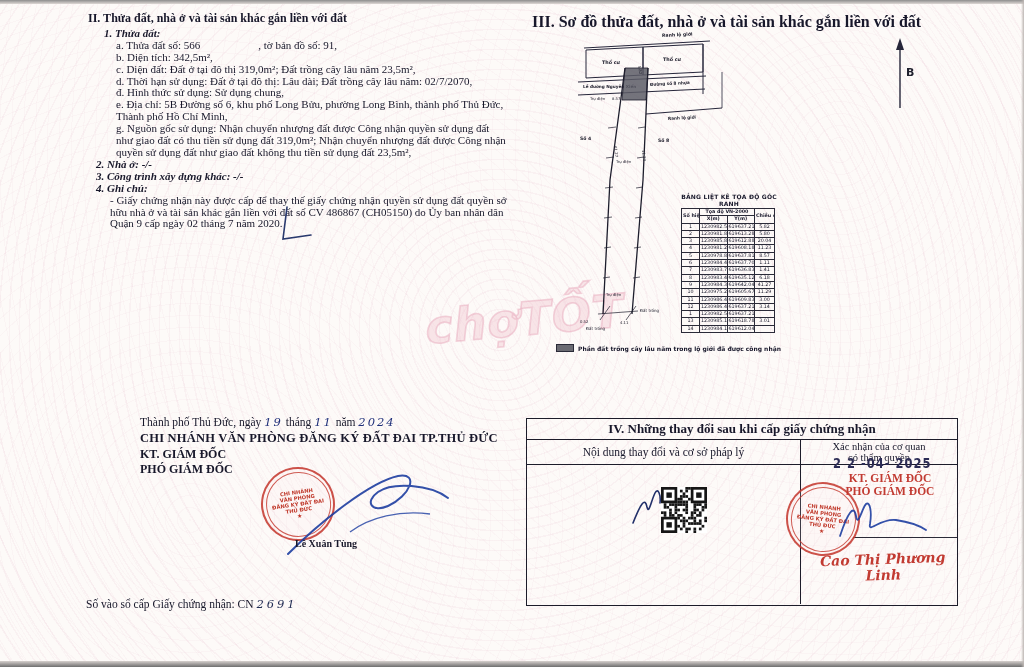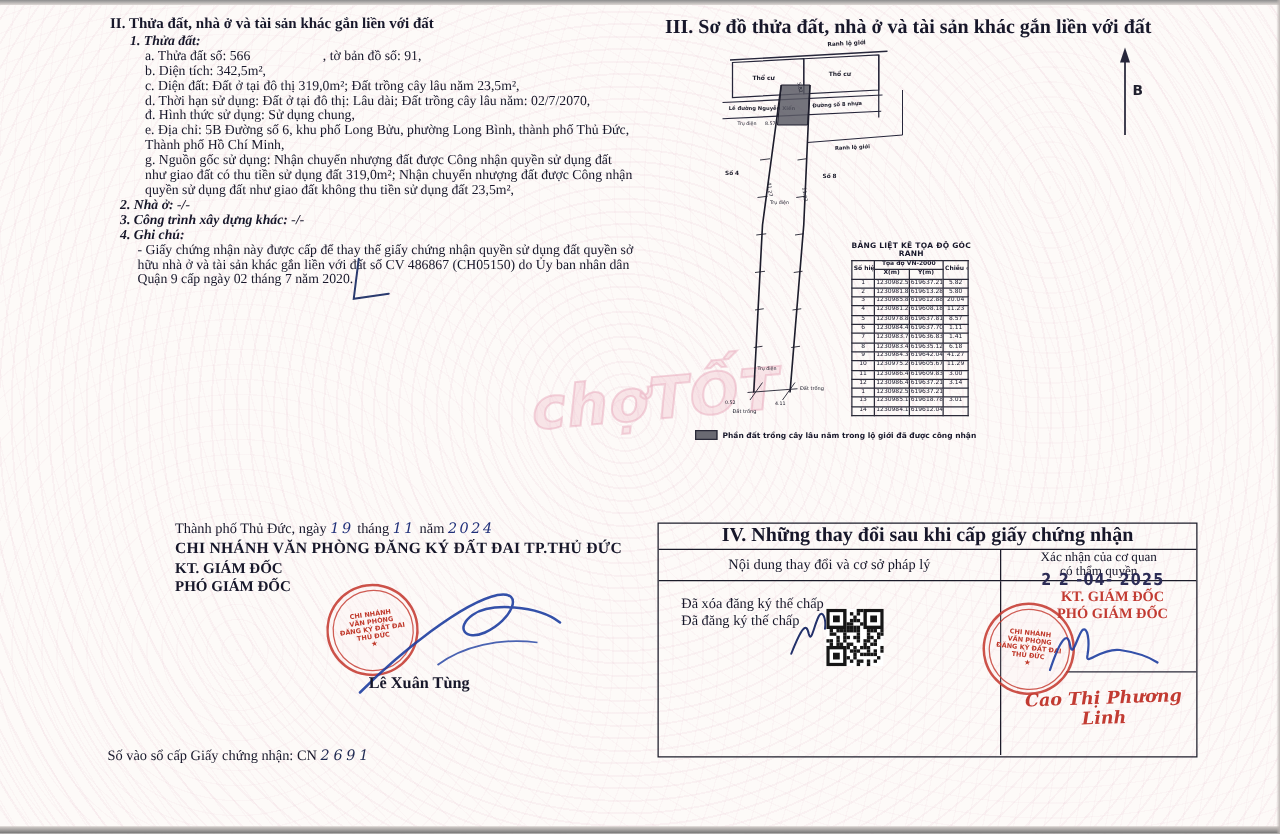--- a/index.html
+++ b/index.html
@@ -46,33 +46,33 @@
 
   svg text{font-family:"DejaVu Sans",sans-serif;fill:#20202e;}
 
   
   .signoff{left:140px;top:415px;width:380px;text-align:left;}
   .signoff .dl{font-size:11.5px;}
   .hand{font-style:italic;color:#20307a;letter-spacing:2px;font-family:"DejaVu Serif",serif;}
   .signoff .org{font-weight:bold;font-size:12.5px;margin-top:2px;letter-spacing:.2px;}
   .signoff .kt{font-weight:bold;font-size:12px;margin-top:1px;}
   .signoff .pho{font-weight:bold;font-size:12px;}
-  .signer-name{left:295px;top:538px;font-weight:bold;font-size:13px;}
+  .signer-name{left:295px;top:538px;font-weight:bold;font-size:10px;}
 
   .stamp{position:absolute;border-radius:50%;border:2.4px solid rgba(195,52,42,.85);color:#c0392b;
     display:flex;flex-direction:column;align-items:center;justify-content:center;text-align:center;
     font-family:"DejaVu Sans",sans-serif;transform:rotate(-8deg);background:rgba(255,235,235,.15);}
   .stamp::before{content:"";position:absolute;inset:2.5px;border:1px solid rgba(195,52,42,.8);border-radius:50%;}
   .stamp .sl{font-size:5.2px;font-weight:bold;line-height:6.2px;}
   .stamp .star{font-size:6px;line-height:6px;}
 
   
   .sec4{left:526px;top:418px;width:430px;height:186px;border:1.6px solid #1c1c2a;}
   .sec4 .title{height:20px;border-bottom:1.3px solid #1c1c2a;display:flex;align-items:center;justify-content:center;
-    font-weight:bold;font-size:16px;}
+    font-weight:bold;font-size:13px;}
   .sec4 .hdr{display:flex;height:24px;border-bottom:1.3px solid #1c1c2a;}
   .sec4 .hl{width:273px;border-right:1.3px solid #1c1c2a;display:flex;align-items:center;justify-content:center;font-size:11.5px;}
   .sec4 .hr{flex:1;display:flex;align-items:center;justify-content:center;text-align:center;font-size:10.5px;line-height:11px;}
   .sec4 .body{display:flex;height:139px;}
   .sec4 .bl{width:273px;border-right:1.3px solid #1c1c2a;position:relative;}
   .sec4 .br{flex:1;position:relative;}
   .mortgage{position:absolute;left:18px;top:12px;font-size:11.5px;line-height:13.5px;}
   .datestamp{position:absolute;left:306px;top:37px;font-family:"DejaVu Sans",sans-serif;font-weight:bold;
     font-size:11.5px;letter-spacing:1px;color:#2c2c55;transform:scaleY(1.15);white-space:nowrap;}
   .red{color:#c23b32;}
@@ -334,24 +334,20 @@
   <div class="title">IV. Những thay đổi sau khi cấp giấy chứng nhận</div>
   <div class="hdr">
     <div class="hl">Nội dung thay đổi và cơ sở pháp lý</div>
     <div class="hr">
       <span><span>Xác nhận của cơ quan</span><br>
       <span>có thẩm quyền</span></span>
     </div>
   </div>
   <div class="body">
     <div class="bl">
-      <div class="mortgage">
-        <div>Đã xóa đăng ký thế chấp</div>
-        <div>Đã đăng ký thế chấp</div>
-      </div>
       <svg style="position:absolute;left:100px;top:18px;" width="46" height="44">
         <path d="M6,40 C14,20 18,14 20,24 C22,32 24,18 28,10 C31,4 34,12 33,20" fill="none" stroke="#22306a" stroke-width="1.6" stroke-linecap="round"></path>
       </svg>
       <svg id="qr" style="position:absolute;left:134px;top:22px;" width="46" height="46">
           <rect x="0" y="0" width="46" height="46" fill="#fff"></rect>
           <rect x="24.35294117647059" y="0" width="2.7058823529411766" height="2.7058823529411766" fill="#161616"></rect>
           <rect x="27.058823529411768" y="0" width="2.7058823529411766" height="2.7058823529411766" fill="#161616"></rect>
           <rect x="18.941176470588236" y="2.7058823529411766" width="2.7058823529411766" height="2.7058823529411766" fill="#161616"></rect>
           <rect x="24.35294117647059" y="2.7058823529411766" width="2.7058823529411766" height="2.7058823529411766" fill="#161616"></rect>
           <rect x="21.647058823529413" y="5.411764705882353" width="2.7058823529411766" height="2.7058823529411766" fill="#161616"></rect>

